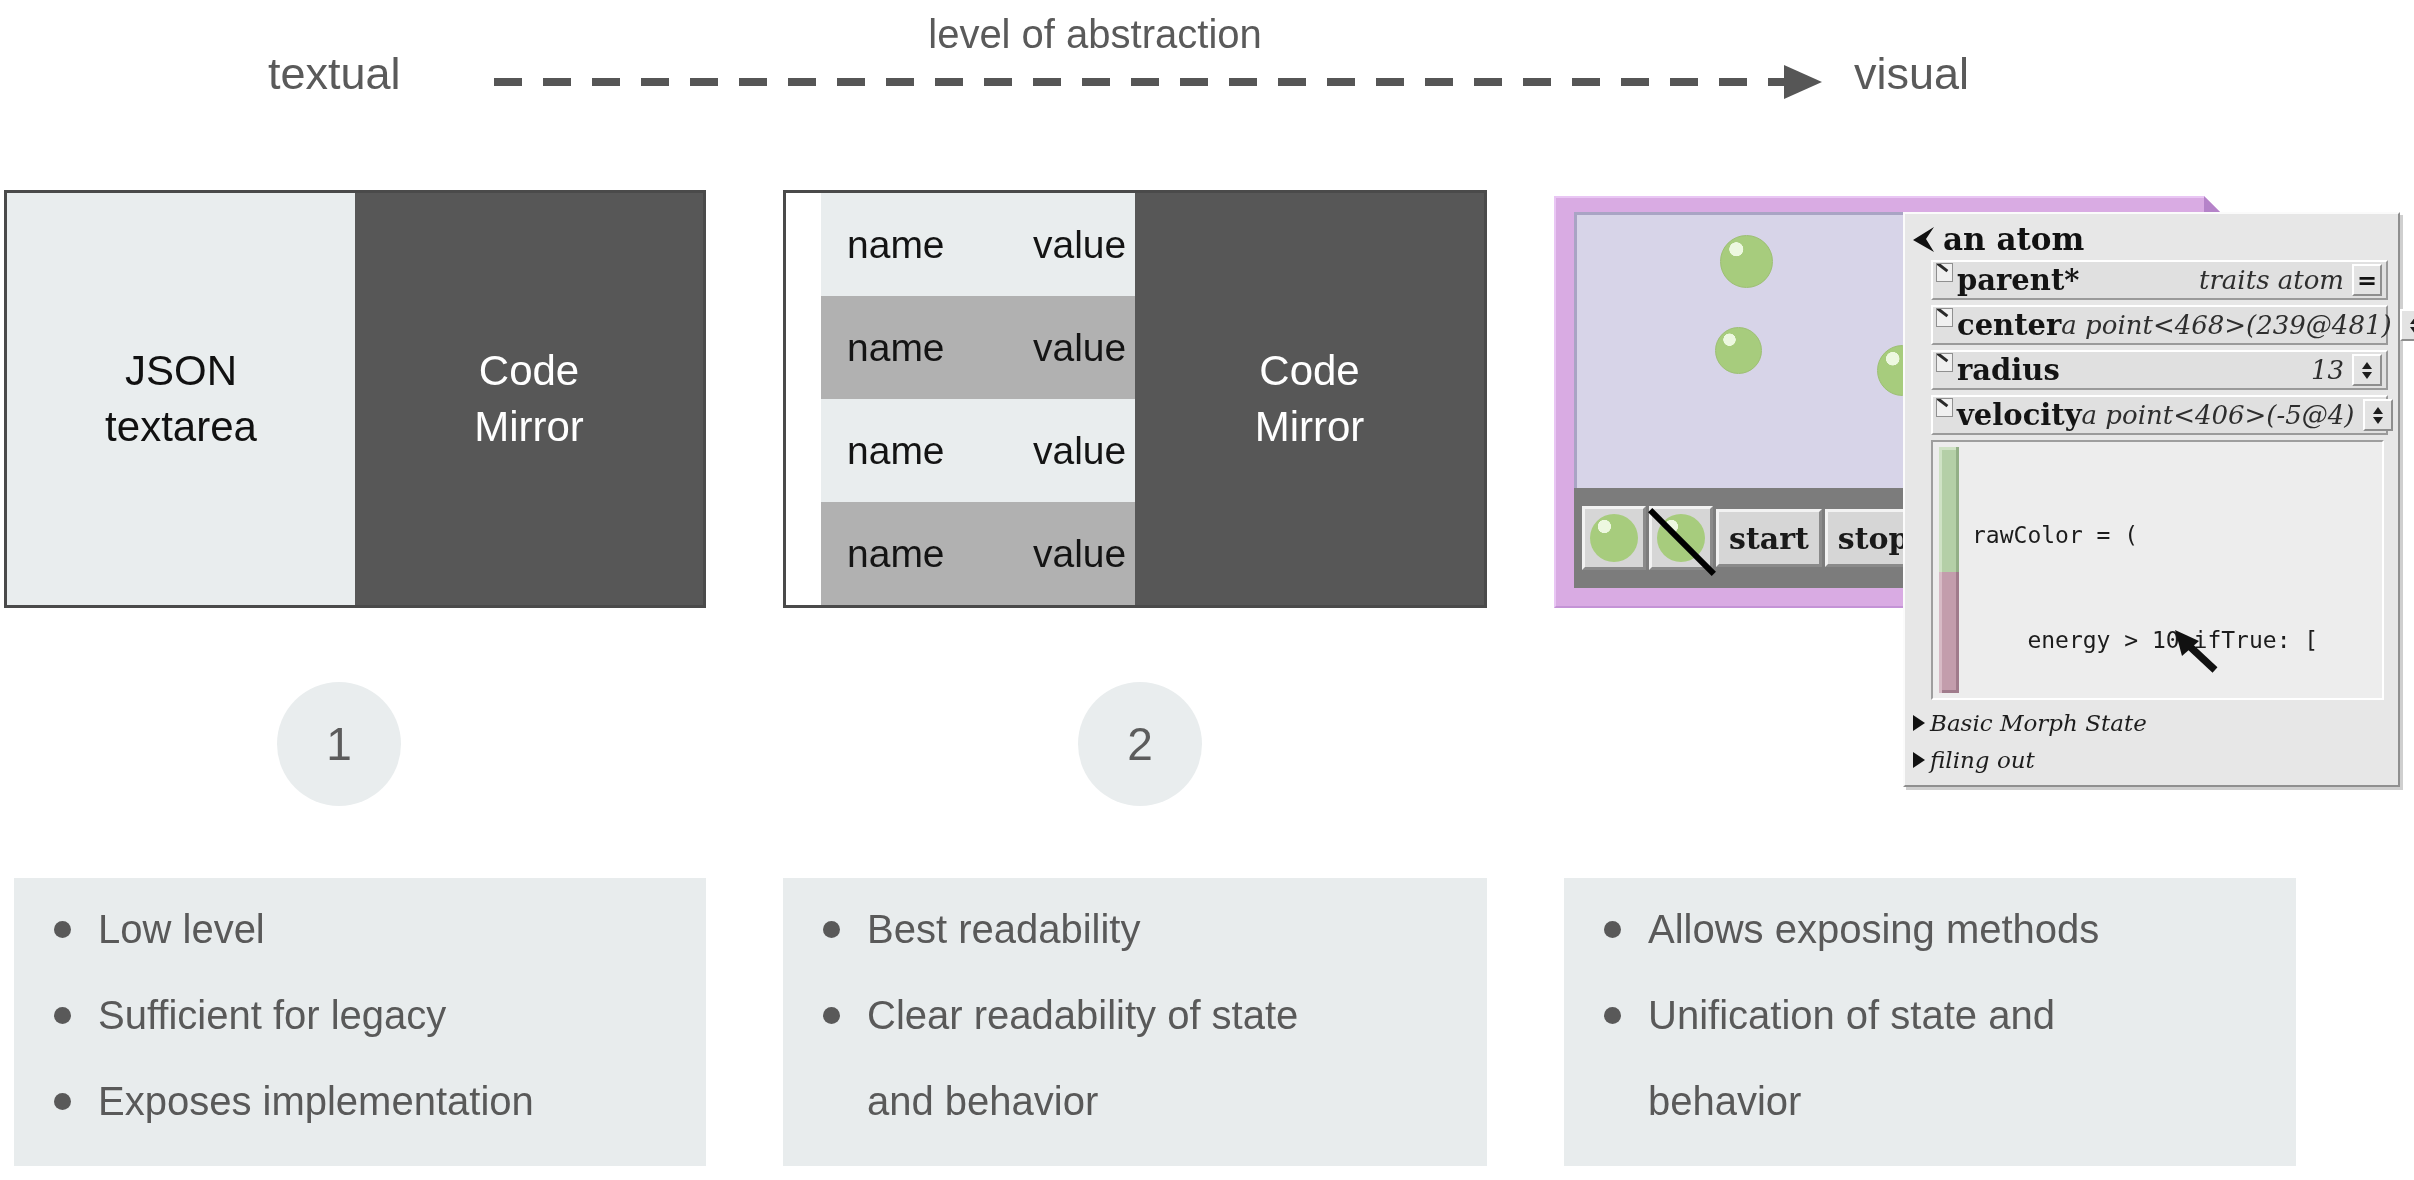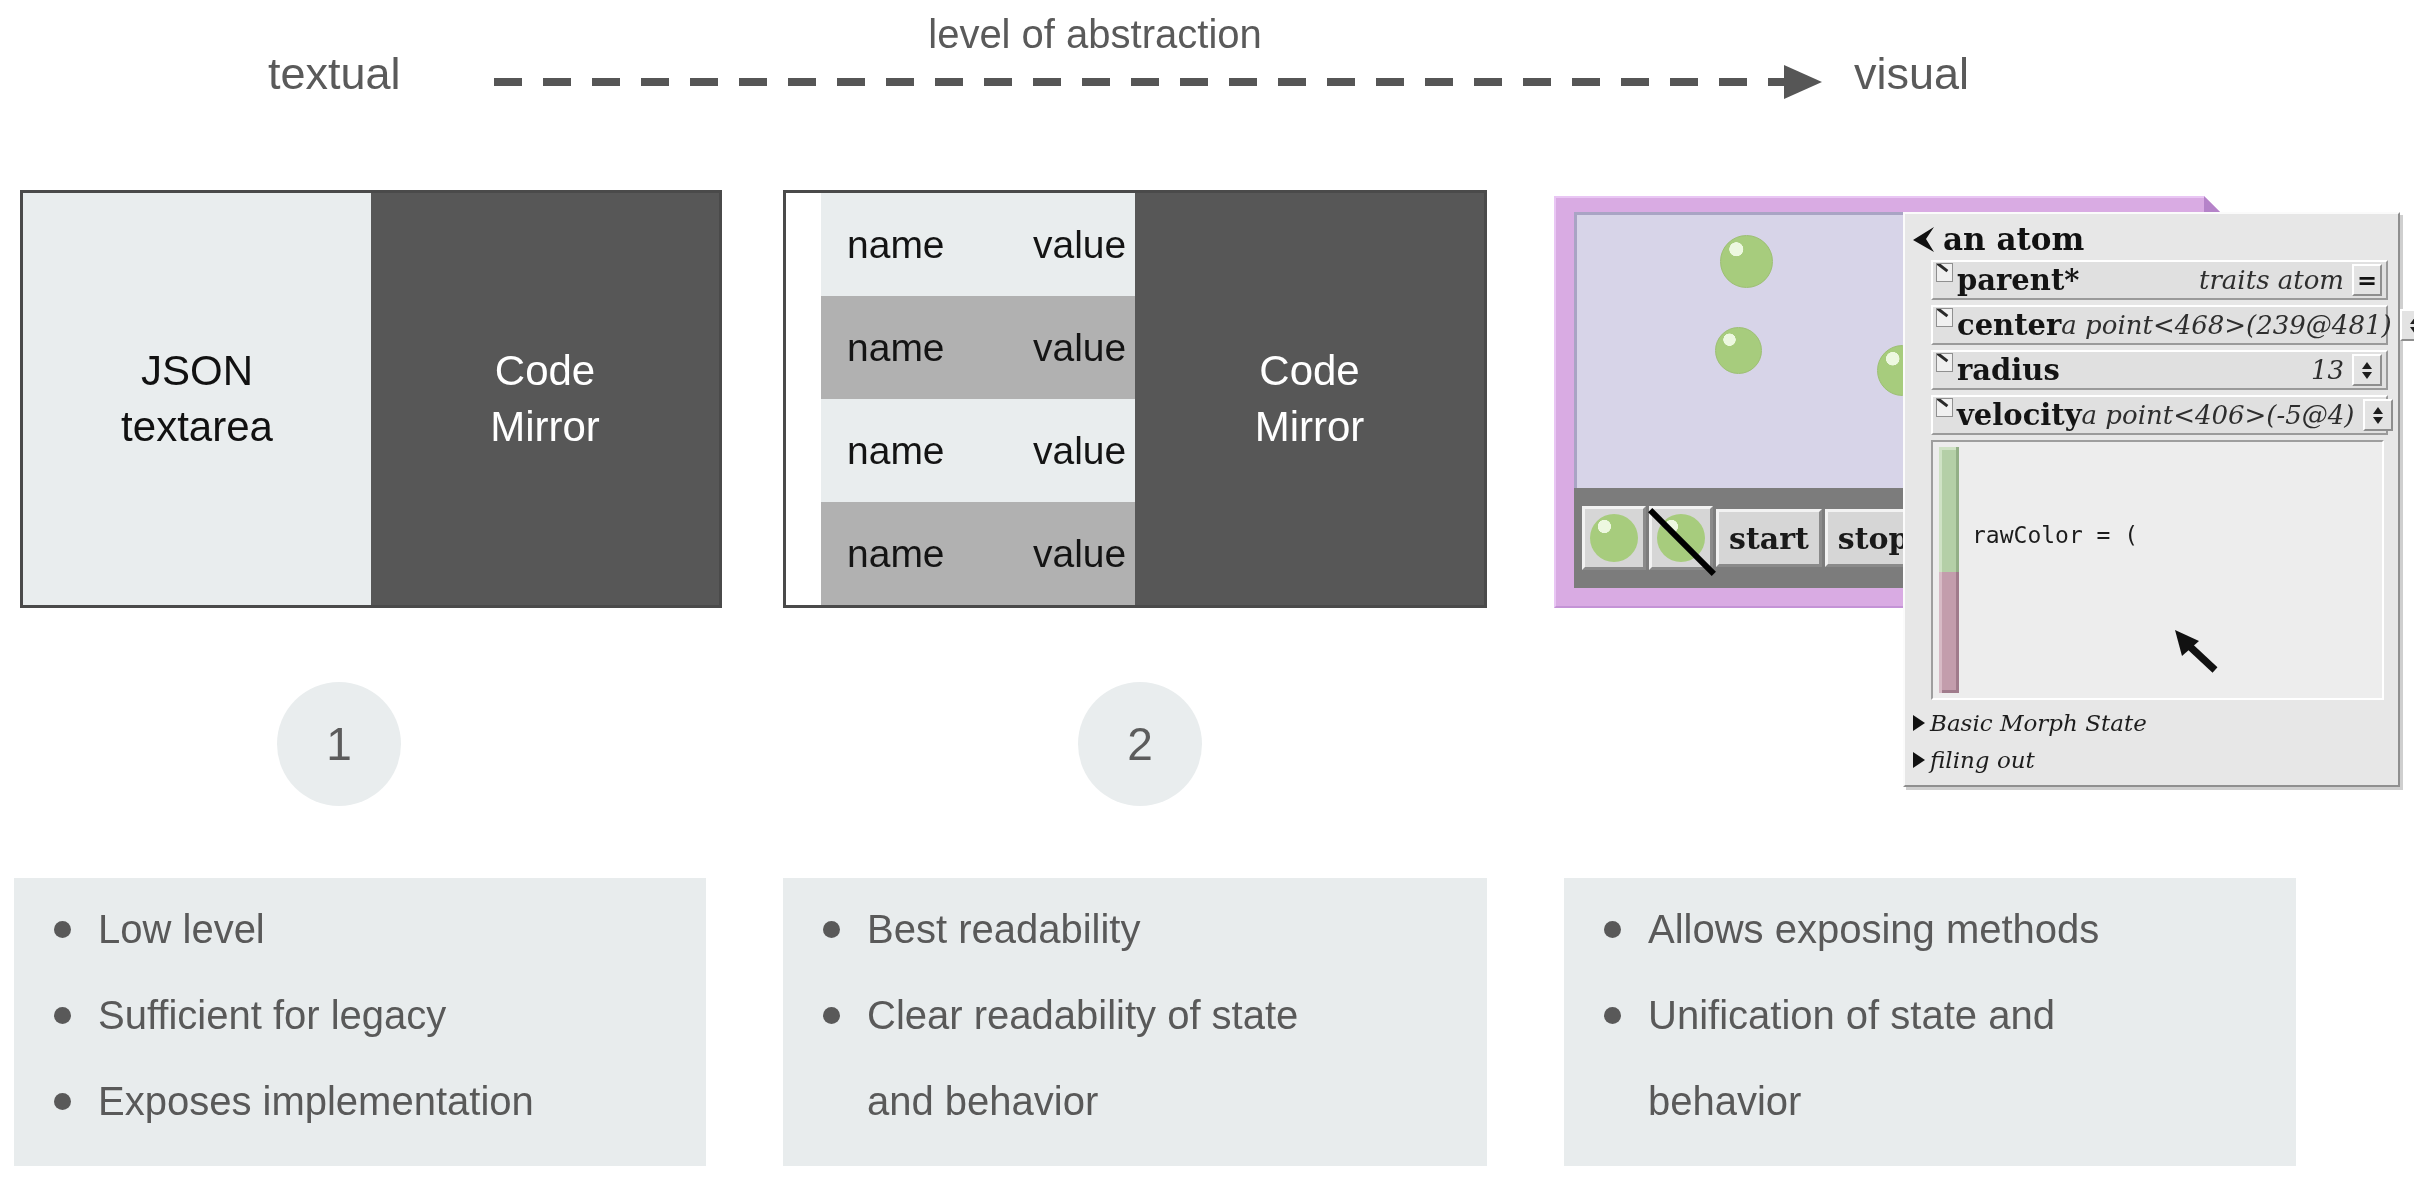--- a/index.html
+++ b/index.html
@@ -14,21 +14,21 @@
                    font-size:40px;color:#5a5a5a;white-space:nowrap;}
   #dash-line{position:absolute;left:494px;top:78px;width:1292px;height:8px;
              background:repeating-linear-gradient(90deg,#565656 0 28px,transparent 28px 49px);}
   #arrow-head{position:absolute;left:1784px;top:65px;width:0;height:0;
               border-top:17px solid transparent;border-bottom:17px solid transparent;
               border-left:38px solid #565656;}
 
   
   .pbox{position:absolute;top:190px;height:418px;border:3px solid #4a4a4a;
         box-sizing:border-box;display:flex;}
-  #box-textarea{left:20px;width:702px;}
+  #box-textarea{left:4px;width:702px;}
   #box-table{left:783px;width:704px;}
   .half{width:50%;height:100%;display:flex;flex-direction:column;
         align-items:center;justify-content:center;box-sizing:border-box;}
   .half.light{background:#e9edee;color:#111;}
   .half.dark{background:#575757;color:#fff;}
   .half .bigline{font-size:42px;line-height:56px;}
   .nv-col{width:50%;height:100%;display:flex;flex-direction:column;box-sizing:border-box;padding-left:35px;}
   .nv-row{flex:1;display:flex;align-items:center;font-size:39px;color:#141414;}
   .nv-row.alt{background:#b1b1b1;}
   .nv-row.lit{background:#e9edee;}
@@ -234,20 +234,21 @@
       </div>
     </div>
 
     <div id="code-panel">
       <div id="code-scrollbar">
         <div id="scroll-green"></div>
         <div id="scroll-pink"></div>
       </div>
       <div id="code-text">
         <div class="code-line"><span>rawColor = (</span></div>
+        <div class="code-line"><span>    energy &gt; 10 ifTrue: [</span></div>
         
         
         
         
         
       </div>
       <svg id="mouse-cursor" width="48" height="44" viewBox="0 0 24 22">
         <path d="M22 20 L7 6" stroke="#111" stroke-width="3.6"></path>
         <path d="M2 0 L14 5.5 L5.5 13 Z" fill="#111"></path>
       </svg>

